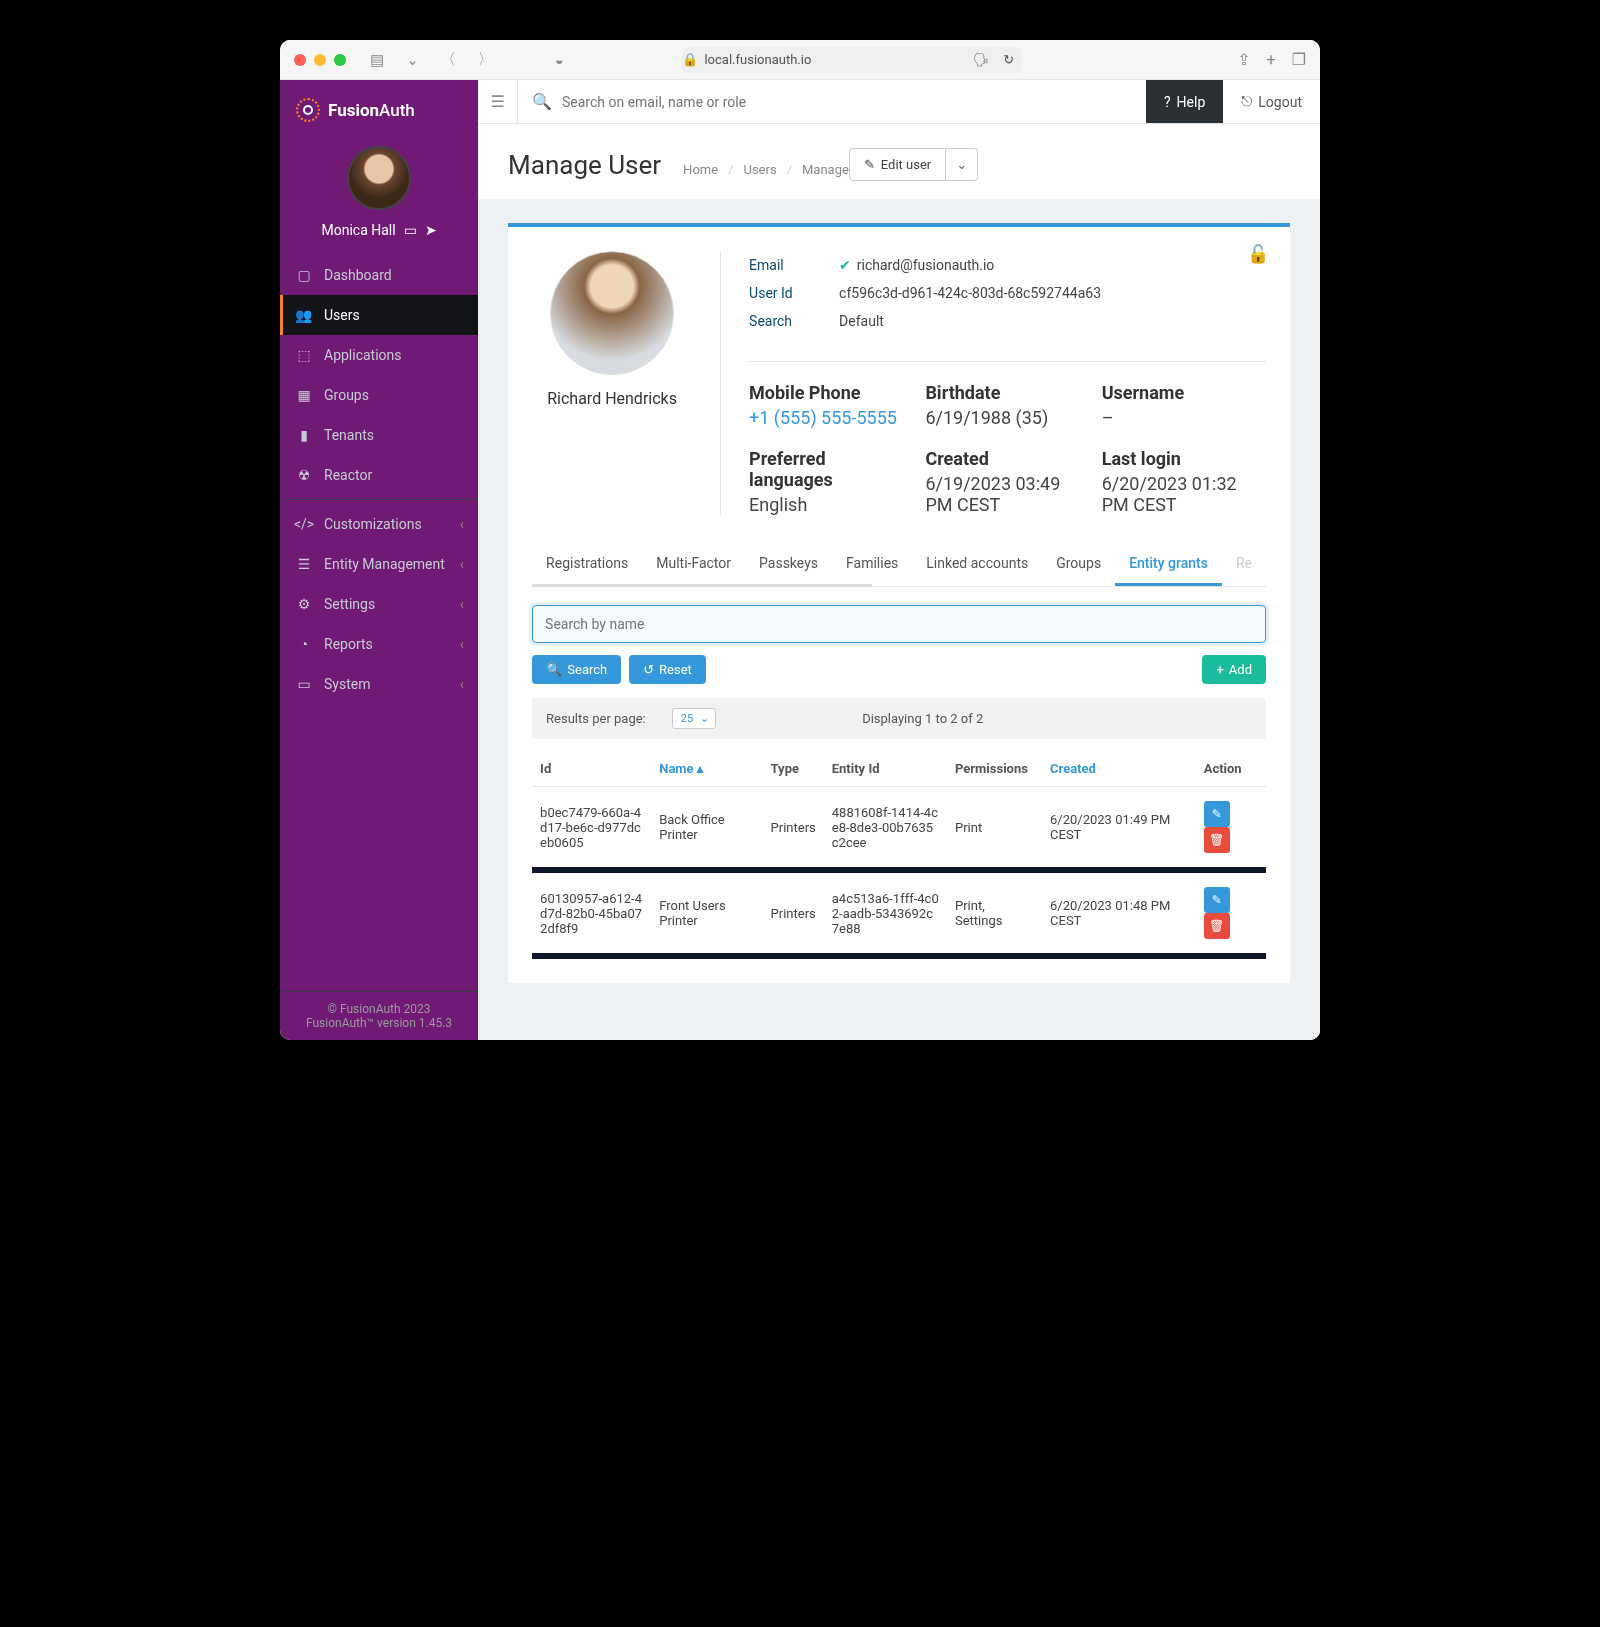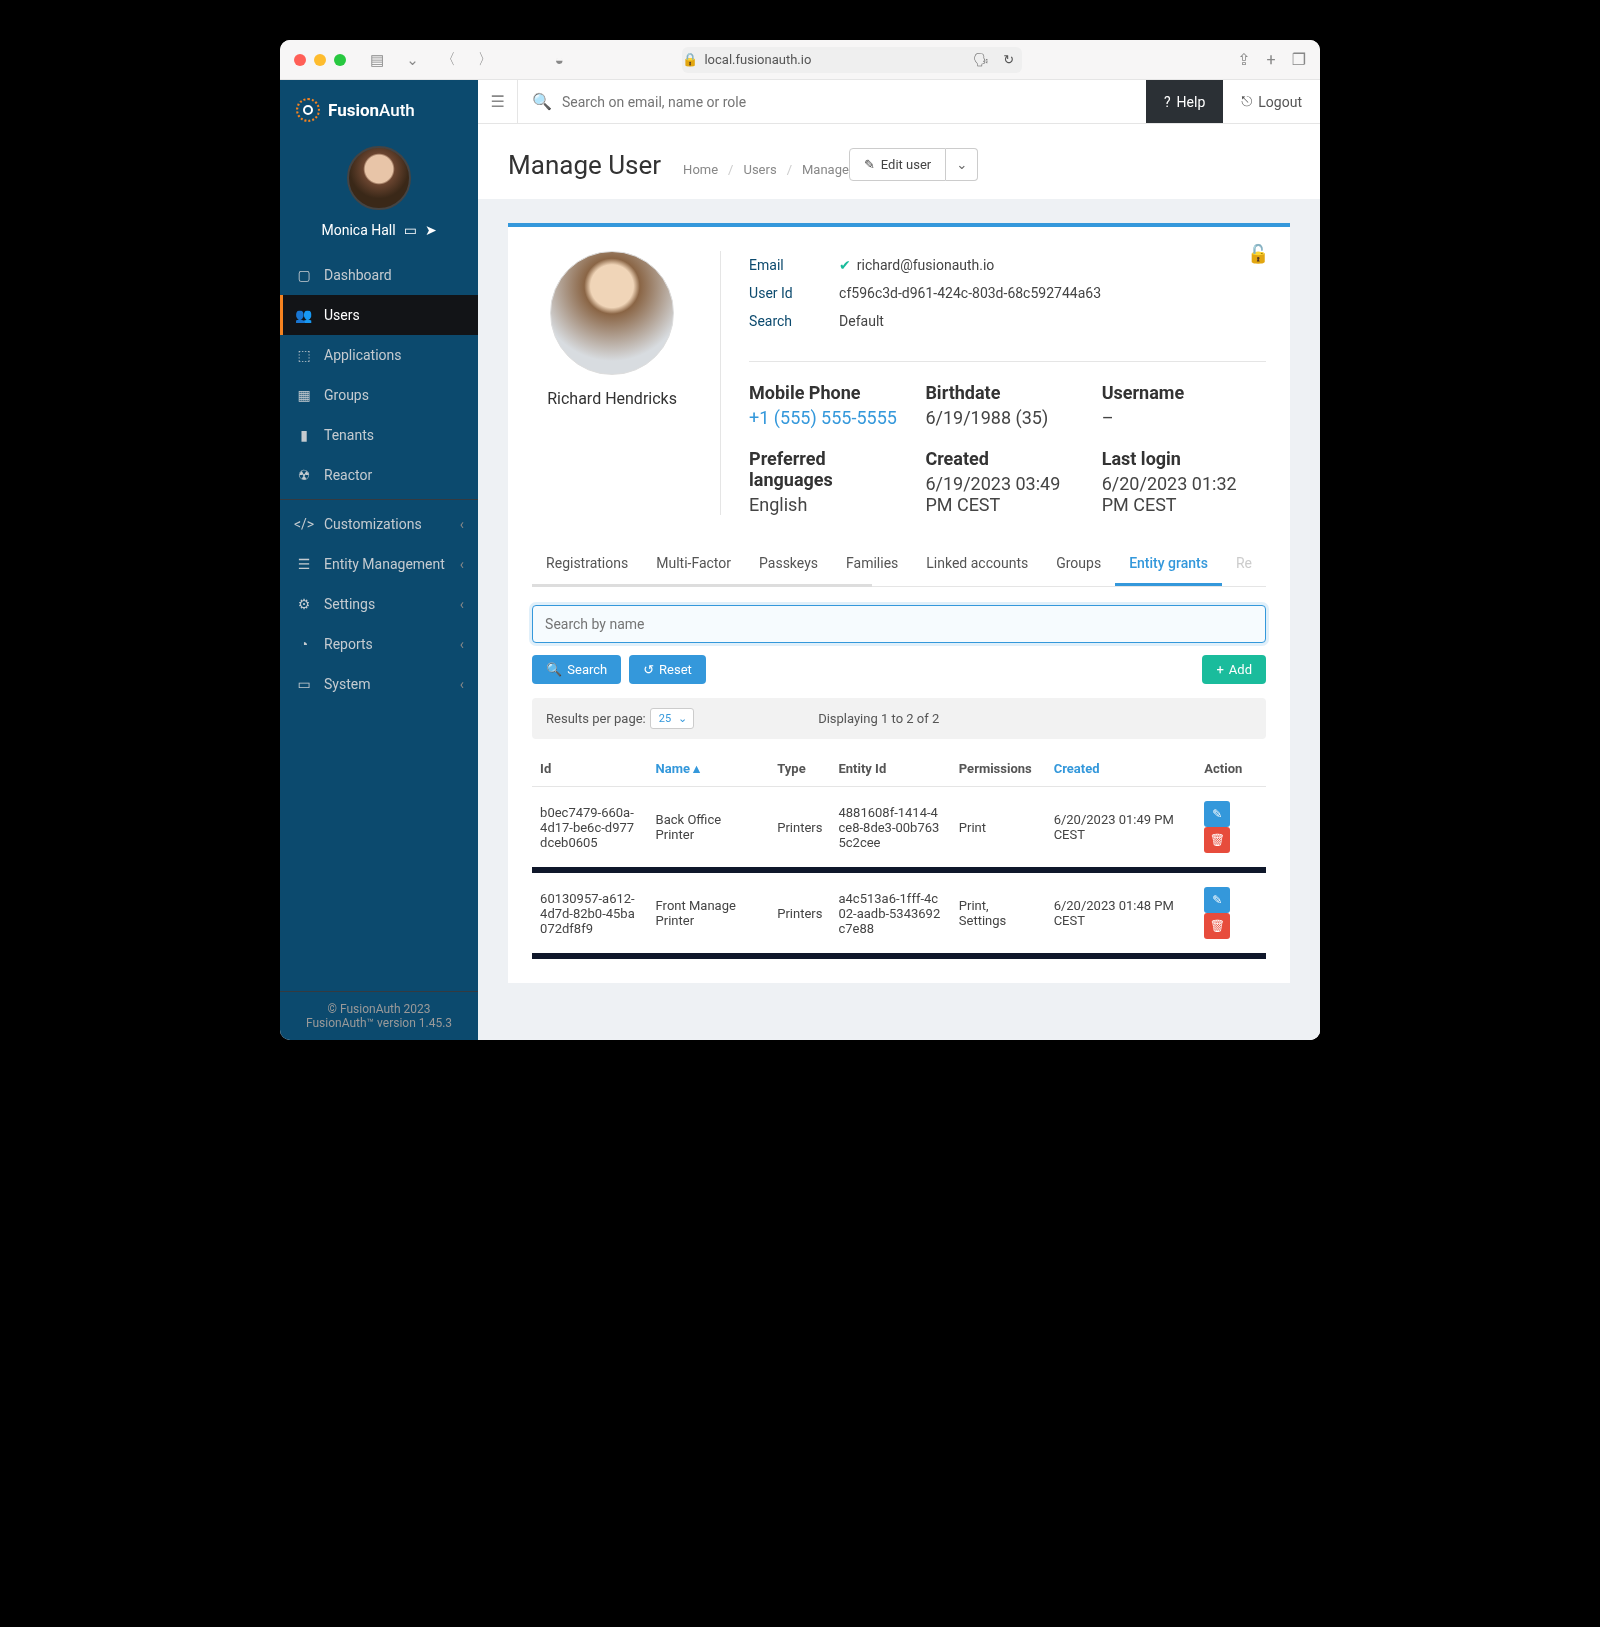--- a/index.html
+++ b/index.html
@@ -7,21 +7,21 @@
 .window{width:1040px;background:#fff;border-radius:10px;overflow:hidden;box-shadow:0 20px 60px rgba(0,0,0,.5)}
 .titlebar{height:40px;background:#f7f6f6;display:flex;align-items:center;padding:0 14px;border-bottom:1px solid #e5e5e5;gap:10px}
 .traffic{display:flex;gap:8px}
 .dot{width:12px;height:12px;border-radius:50%}
 .dot.r{background:#ff5f57}.dot.y{background:#febc2e}.dot.g{background:#28c840}
 .tb-btn{color:#888;font-size:15px;padding:0 6px}
 .tb-group{display:flex;align-items:center;gap:10px;margin-left:8px}
 .url-bar{flex:1;max-width:340px;height:26px;background:#efefef;border-radius:6px;display:flex;align-items:center;justify-content:center;gap:6px;font-size:13px;color:#555;margin:0 auto}
 .tb-right{display:flex;gap:16px;color:#888;font-size:16px;margin-left:auto}
 .app{display:flex;min-height:960px}
-.sidebar{width:200px;background:#0c4a6e;color:#b8bfc5;display:flex;flex-direction:column}
+.sidebar{width:200px;background:#701a75;color:#b8bfc5;display:flex;flex-direction:column}
 .logo{padding:18px 16px;display:flex;align-items:center;gap:8px}
 .logo-mark{width:24px;height:24px;border:2px dotted #f58320;border-radius:50%;position:relative}
 .logo-mark::after{content:"";position:absolute;inset:5px;border:2px solid #fff;border-radius:50%}
 .logo-text{color:#fff;font-size:17px;font-weight:500}
 .logo-text b{font-weight:700}
 .profile{text-align:center;padding:6px 0 16px}
 .avatar-sm{width:64px;height:64px;border-radius:50%;background:radial-gradient(circle at 50% 35%,#e8c5a8 28%,#6b4530 32%,#3a2818 60%);margin:0 auto 10px;border:2px solid #444}
 .profile-name{color:#fff;font-size:14px;display:inline-flex;gap:8px;align-items:center}
 .nav{list-style:none;flex:1}
 .nav li{display:flex;align-items:center;padding:12px 16px;font-size:14px;gap:12px;cursor:pointer;position:relative;color:#c5cbd0}
@@ -64,21 +64,21 @@
 .tabs{display:flex;border-bottom:1px solid #e5e5e5;margin-top:28px;overflow:hidden}
 .tab{padding:12px 14px;font-size:14px;color:#555;white-space:nowrap;cursor:pointer}
 .tab.active{color:#3498db;border-bottom:3px solid #3498db;font-weight:500}
 .tab.fade{color:#ccc}
 .tab-underline{height:3px;background:#ddd;margin-top:-3px;width:340px}
 .search-box{margin-top:18px}
 .search-box input{width:100%;padding:10px 12px;border:1px solid #3498db;border-radius:4px;font-size:14px;background:#f6fbfe;outline:none;box-shadow:0 0 0 3px rgba(52,152,219,.15)}
 .btn-row{display:flex;gap:8px;margin-top:12px;align-items:center}
 .btn{border:none;border-radius:4px;padding:7px 14px;font-size:13px;color:#fff;display:inline-flex;align-items:center;gap:5px;cursor:pointer}
 .btn.blue{background:#3498db}.btn.green{background:#1abc9c;margin-left:auto}
-.results-bar{background:#f2f2f2;border-radius:4px;padding:10px 14px;margin-top:14px;display:flex;align-items:center;font-size:13px;color:#555;gap:4px}
+.results-bar{background:#f2f2f2;border-radius:4px;padding:10px 14px;margin-top:14px;display:flex;align-items:center;font-size:13px;color:#555;gap:26px}
 .select{border:1px solid #ccc;border-radius:3px;padding:3px 22px 3px 8px;color:#3498db;background:#fff;position:relative;font-size:11px}
 .select::after{content:"⌄";position:absolute;right:6px;color:#3498db}
 .results-bar .disp{margin-left:120px}
 table{width:100%;border-collapse:collapse;margin-top:8px;font-size:13px}
 th{text-align:left;padding:14px 8px 10px;color:#555;font-weight:700;border-bottom:1px solid #e5e5e5}
 th.sort{color:#3498db}
 td{padding:14px 8px;color:#444;border-bottom:6px solid #0f172a;vertical-align:middle}
 .icon-btn{width:26px;height:26px;border-radius:3px;color:#fff;display:inline-flex;align-items:center;justify-content:center;font-size:12px;margin-right:3px}
 .icon-btn.blue{background:#3498db}.icon-btn.red{background:#e74c3c}
 </style>
@@ -317,21 +317,21 @@
                 <td style="max-width:140px;word-break:break-all">b0ec7479-660a-4d17-be6c-d977dceb0605</td>
                 <td>Back Office Printer</td>
                 <td>Printers</td>
                 <td style="max-width:140px;word-break:break-all">4881608f-1414-4ce8-8de3-00b7635c2cee</td>
                 <td>Print</td>
                 <td>6/20/2023 01:49 PM CEST</td>
                 <td><span class="icon-btn blue">✎</span><span class="icon-btn red">🗑</span></td>
               </tr>
               <tr>
                 <td style="max-width:140px;word-break:break-all">60130957-a612-4d7d-82b0-45ba072df8f9</td>
-                <td>Front Manage Printer</td>
+                <td>Front Users Printer</td>
                 <td>Printers</td>
                 <td style="max-width:140px;word-break:break-all">a4c513a6-1fff-4c02-aadb-5343692c7e88</td>
                 <td>Print, Settings</td>
                 <td>6/20/2023 01:48 PM CEST</td>
                 <td><span class="icon-btn blue">✎</span><span class="icon-btn red">🗑</span></td>
               </tr>
             </tbody>
           </table>
         </div>
       </div>

